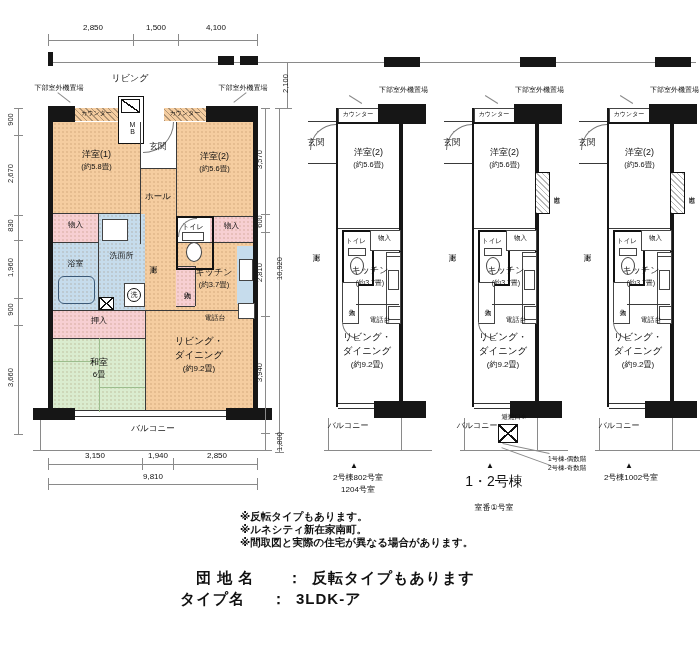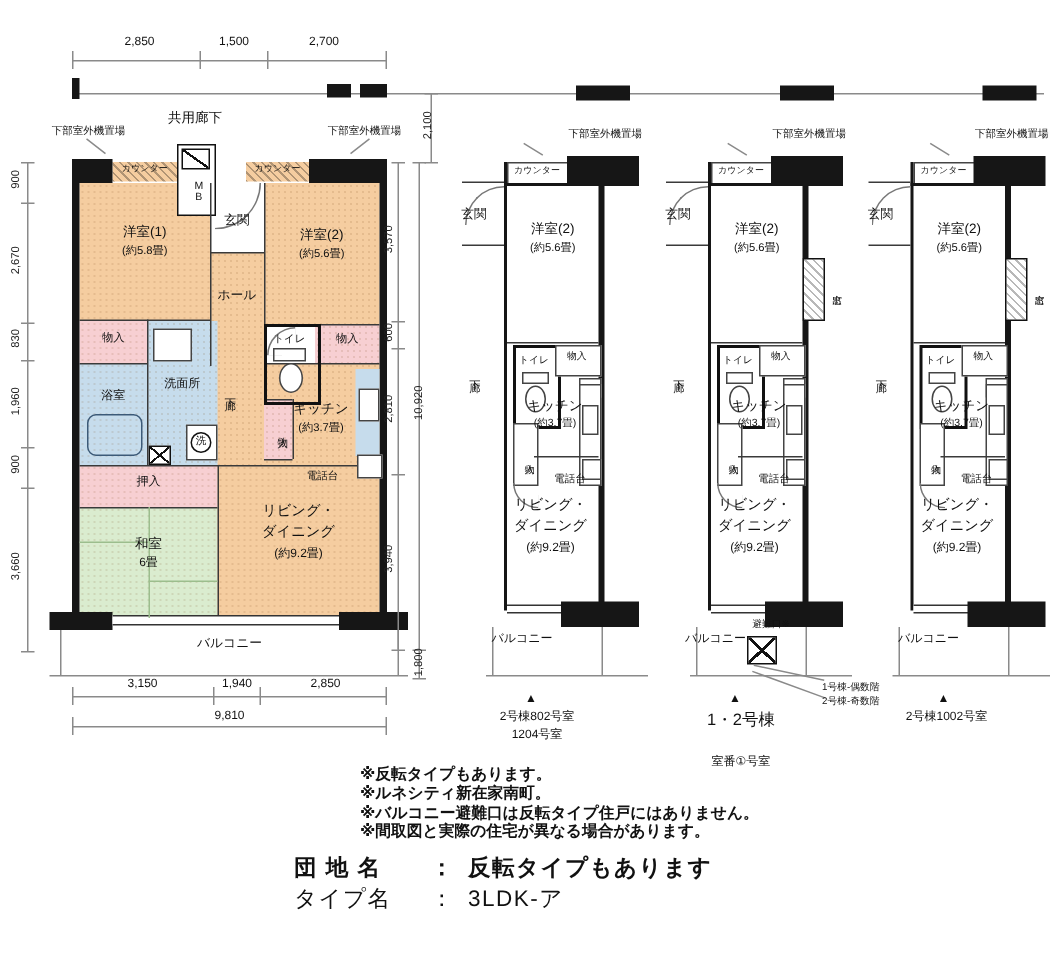--- a/index.html
+++ b/index.html
@@ -28,32 +28,32 @@
   .bdr{border:1px solid #444;background:#fff;}
   .legend-row{display:flex;align-items:center;font-size:8.5px;}
 </style>
 </head>
 <body>
 
 <div id="canvas">
 
   <div class="a txt" style="left:60px;top:24px;width:66px;font-size:8px">2,850</div>
   <div class="a txt" style="left:134px;top:24px;width:44px;font-size:8px">1,500</div>
-  <div class="a txt" style="left:180px;top:24px;width:72px;font-size:8px">2,700</div>
+  <div class="a txt" style="left:180px;top:24px;width:72px;font-size:8px">4,100</div>
   <div class="a lnd" style="left:48px;top:40px;width:210px;height:1px"></div>
   <div class="a lnd" style="left:48px;top:34px;width:1px;height:12px"></div>
   <div class="a lnd" style="left:133px;top:34px;width:1px;height:12px"></div>
   <div class="a lnd" style="left:178px;top:34px;width:1px;height:12px"></div>
   <div class="a lnd" style="left:257px;top:34px;width:1px;height:12px"></div>
 
   <div class="a lnd" style="left:48px;top:62px;width:648px;height:1px"></div>
   <div class="a wall" style="left:48px;top:52px;width:5px;height:14px"></div>
   <div class="a wall" style="left:218px;top:56px;width:16px;height:9px"></div>
   <div class="a wall" style="left:240px;top:56px;width:18px;height:9px"></div>
-  <div class="a txt" style="left:92px;top:74px;width:76px;font-size:9px">共用廊下</div>
+  <div class="a txt" style="left:92px;top:74px;width:76px;font-size:9px">リビング</div>
   <div class="a lnd" style="left:287px;top:62px;width:1px;height:46px"></div>
   <div class="a lnd" style="left:283px;top:62px;width:9px;height:1px"></div>
   <div class="a lnd" style="left:283px;top:108px;width:9px;height:1px"></div>
   <div class="a vnum" style="left:265px;top:79px;width:40px">2,100</div>
 
   <div class="a room peach" style="left:53px;top:122px;width:87px;height:92px"></div>
   <div class="a room peach" style="left:176px;top:122px;width:77px;height:94px"></div>
   <div class="a room peach" style="left:140px;top:168px;width:36px;height:142px"></div>
   <div class="a room peach" style="left:176px;top:242px;width:77px;height:68px"></div>
   <div class="a room pink" style="left:53px;top:214px;width:45px;height:28px"></div>
@@ -279,21 +279,21 @@
     <div class="a txt" style="left:36px;top:361px;width:66px;font-size:8px">(約9.2畳)</div>
     <div class="a win" style="left:40px;top:403px;width:38px;height:4px"></div>
     <div class="a wall" style="left:76px;top:401px;width:52px;height:17px"></div>
     <div class="a lnd" style="left:30px;top:418px;width:1px;height:32px"></div>
     <div class="a lnd" style="left:103px;top:418px;width:1px;height:32px"></div>
     <div class="a txt" style="left:14px;top:422px;width:58px;font-size:8px">バルコニー</div>
     <div class="a lnd" style="left:26px;top:450px;width:108px;height:1px"></div>
     <div class="a txt" style="left:58px;top:413px;width:44px;font-size:6.5px">避難口※</div>
     <div class="a box-x" style="left:64px;top:424px;width:18px;height:17px"></div>
     <div class="a txt" style="left:46px;top:462px;width:20px;font-size:8px">▲</div>
-    <div class="a txt" style="left:10px;top:474px;width:100px;font-size:11px">1・2号棟</div>
+    <div class="a txt" style="left:10px;top:474px;width:100px;font-size:14px">1・2号棟</div>
     <div class="a txt" style="left:10px;top:504px;width:100px;font-size:8px">室番①号室</div>
   </div>
 
   <div class="a lnd" style="left:502px;top:448px;width:48px;height:1px;transform:rotate(12deg)"></div>
   <div class="a lnd" style="left:500px;top:456px;width:52px;height:1px;transform:rotate(20deg)"></div>
   <div class="a txt" style="left:548px;top:455px;width:66px;font-size:6.5px;text-align:left">1号棟-偶数階</div>
   <div class="a txt" style="left:548px;top:464px;width:66px;font-size:6.5px;text-align:left">2号棟-奇数階</div>
 
   <div class="a" style="left:569px;top:0;width:131px;height:650px">
     <div class="a wall" style="left:86px;top:57px;width:36px;height:10px"></div>
@@ -341,25 +341,24 @@
     <div class="a lnd" style="left:103px;top:418px;width:1px;height:32px"></div>
     <div class="a txt" style="left:18px;top:422px;width:64px;font-size:8px">バルコニー</div>
     <div class="a lnd" style="left:26px;top:450px;width:105px;height:1px"></div>
     <div class="a txt" style="left:50px;top:462px;width:20px;font-size:8px">▲</div>
     <div class="a txt" style="left:12px;top:474px;width:100px;font-size:8px">2号棟1002号室</div>
   </div>
 
   <div class="a" style="left:240px;top:510px;width:430px;font-size:10.5px;font-weight:600;line-height:12.8px">
     <div>※反転タイプもあります。</div>
     <div>※ルネシティ新在家南町。</div>
-    <div>※バルコニー避難口は反転タイプ住戸にはありません。</div>
     <div>※間取図と実際の住宅が異なる場合があります。</div>
   </div>
 
   <div class="a" style="left:196px;top:569px;width:420px;font-size:15px;font-weight:600;letter-spacing:1px">
     <span style="display:inline-block;width:82px">団 地 名</span><span style="display:inline-block;width:34px;text-align:center">：</span><span>反転タイプもあります</span>
   </div>
-  <div class="a" style="left:196px;top:590px;width:420px;font-size:15px;font-weight:400;letter-spacing:1px">
+  <div class="a" style="left:180px;top:590px;width:420px;font-size:15px;font-weight:700;letter-spacing:1px">
     <span style="display:inline-block;width:82px">タイプ名</span><span style="display:inline-block;width:34px;text-align:center">：</span><span>3LDK-ア</span>
   </div>
 
 
 </div>
 
 </body></html>

